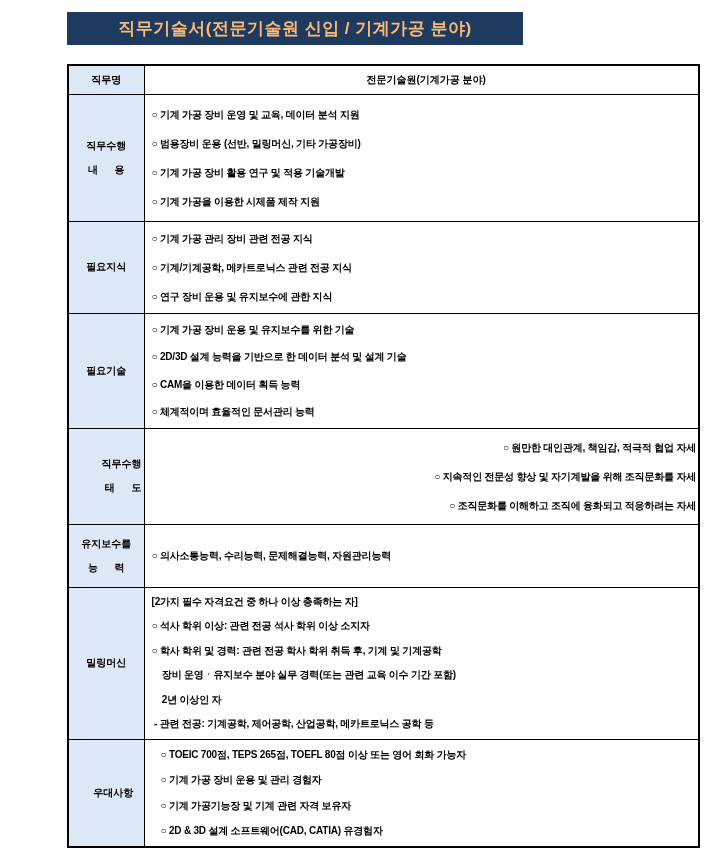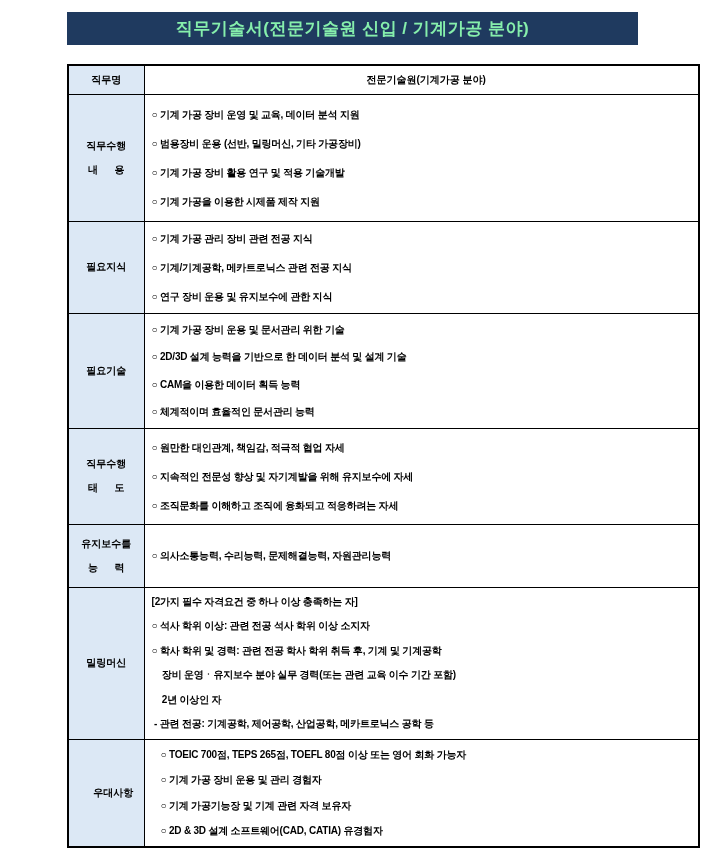--- a/index.html
+++ b/index.html
@@ -12,24 +12,24 @@
     width: 706px;
     height: 850px;
     background: #ffffff;
     font-family: "Liberation Sans", "DejaVu Sans", sans-serif;
     color: #000000;
   }
   .doc-header {
     position: absolute;
     left: 67px;
     top: 12px;
-    width: 571px;
+    width: 456px;
     height: 33px;
     background: var(--header-bg, #1F3A5F);
-    color: #86efac;
+    color: #fdba74;
     font-size: 17px;
     font-weight: bold;
     display: flex;
     align-items: center;
     justify-content: center;
     letter-spacing: 0.5px;
     box-sizing: border-box;
   }
   table.job-table {
     position: absolute;
@@ -68,21 +68,21 @@
   }
   .line {
     white-space: pre-wrap;
     line-height: 29px;
     letter-spacing: -0.2px;
   }
   tr.r1 td { height: 29px; }
   tr.r2 td { height: 127px; }
   tr.r3 td { height: 91px; }
   tr.r4 td { height: 110px; }
-  tr.r5 td { height: 96px; }
+  tr.r5 td { height: 96px; text-align: right; }
   tr.r6 td { height: 63px; }
   tr.r7 td { height: 149px; }
   tr.r8 td { height: 102px; padding-left: 16px; }
   tr.r4 .line { line-height: 27.5px; }
   tr.r7 .line { line-height: 24.5px; }
   tr.r8 .line { line-height: 25.5px; }
 </style>
 </head>
 <body>
 
@@ -115,33 +115,33 @@
       <td class="content">
         <div class="line">○ 기계 가공 관리 장비 관련 전공 지식</div>
         <div class="line">○ 기계/기계공학, 메카트로닉스 관련 전공 지식</div>
         <div class="line">○ 연구 장비 운용 및 유지보수에 관한 지식</div>
       </td>
     </tr>
 
     <tr class="r4">
       <td class="label">필요기술</td>
       <td class="content">
-        <div class="line">○ 기계 가공 장비 운용 및 문서관리 위한 기술</div>
+        <div class="line">○ 기계 가공 장비 운용 및 유지보수를 위한 기술</div>
         <div class="line">○ 2D/3D 설계 능력을 기반으로 한 데이터 분석 및 설계 기술</div>
         <div class="line">○ CAM을 이용한 데이터 획득 능력</div>
         <div class="line">○ 체계적이며 효율적인 문서관리 능력</div>
       </td>
     </tr>
 
     <tr class="r5">
       <td class="label">직무수행
 태      도</td>
       <td class="content">
         <div class="line">○ 원만한 대인관계, 책임감, 적극적 협업 자세</div>
-        <div class="line">○ 지속적인 전문성 향상 및 자기계발을 위해 유지보수에 자세</div>
+        <div class="line">○ 지속적인 전문성 향상 및 자기계발을 위해 조직문화를 자세</div>
         <div class="line">○ 조직문화를 이해하고 조직에 융화되고 적응하려는 자세</div>
       </td>
     </tr>
 
     <tr class="r6">
       <td class="label">유지보수를
 능      력</td>
       <td class="content">
         <div class="line">○ 의사소통능력, 수리능력, 문제해결능력, 자원관리능력</div>
       </td>

